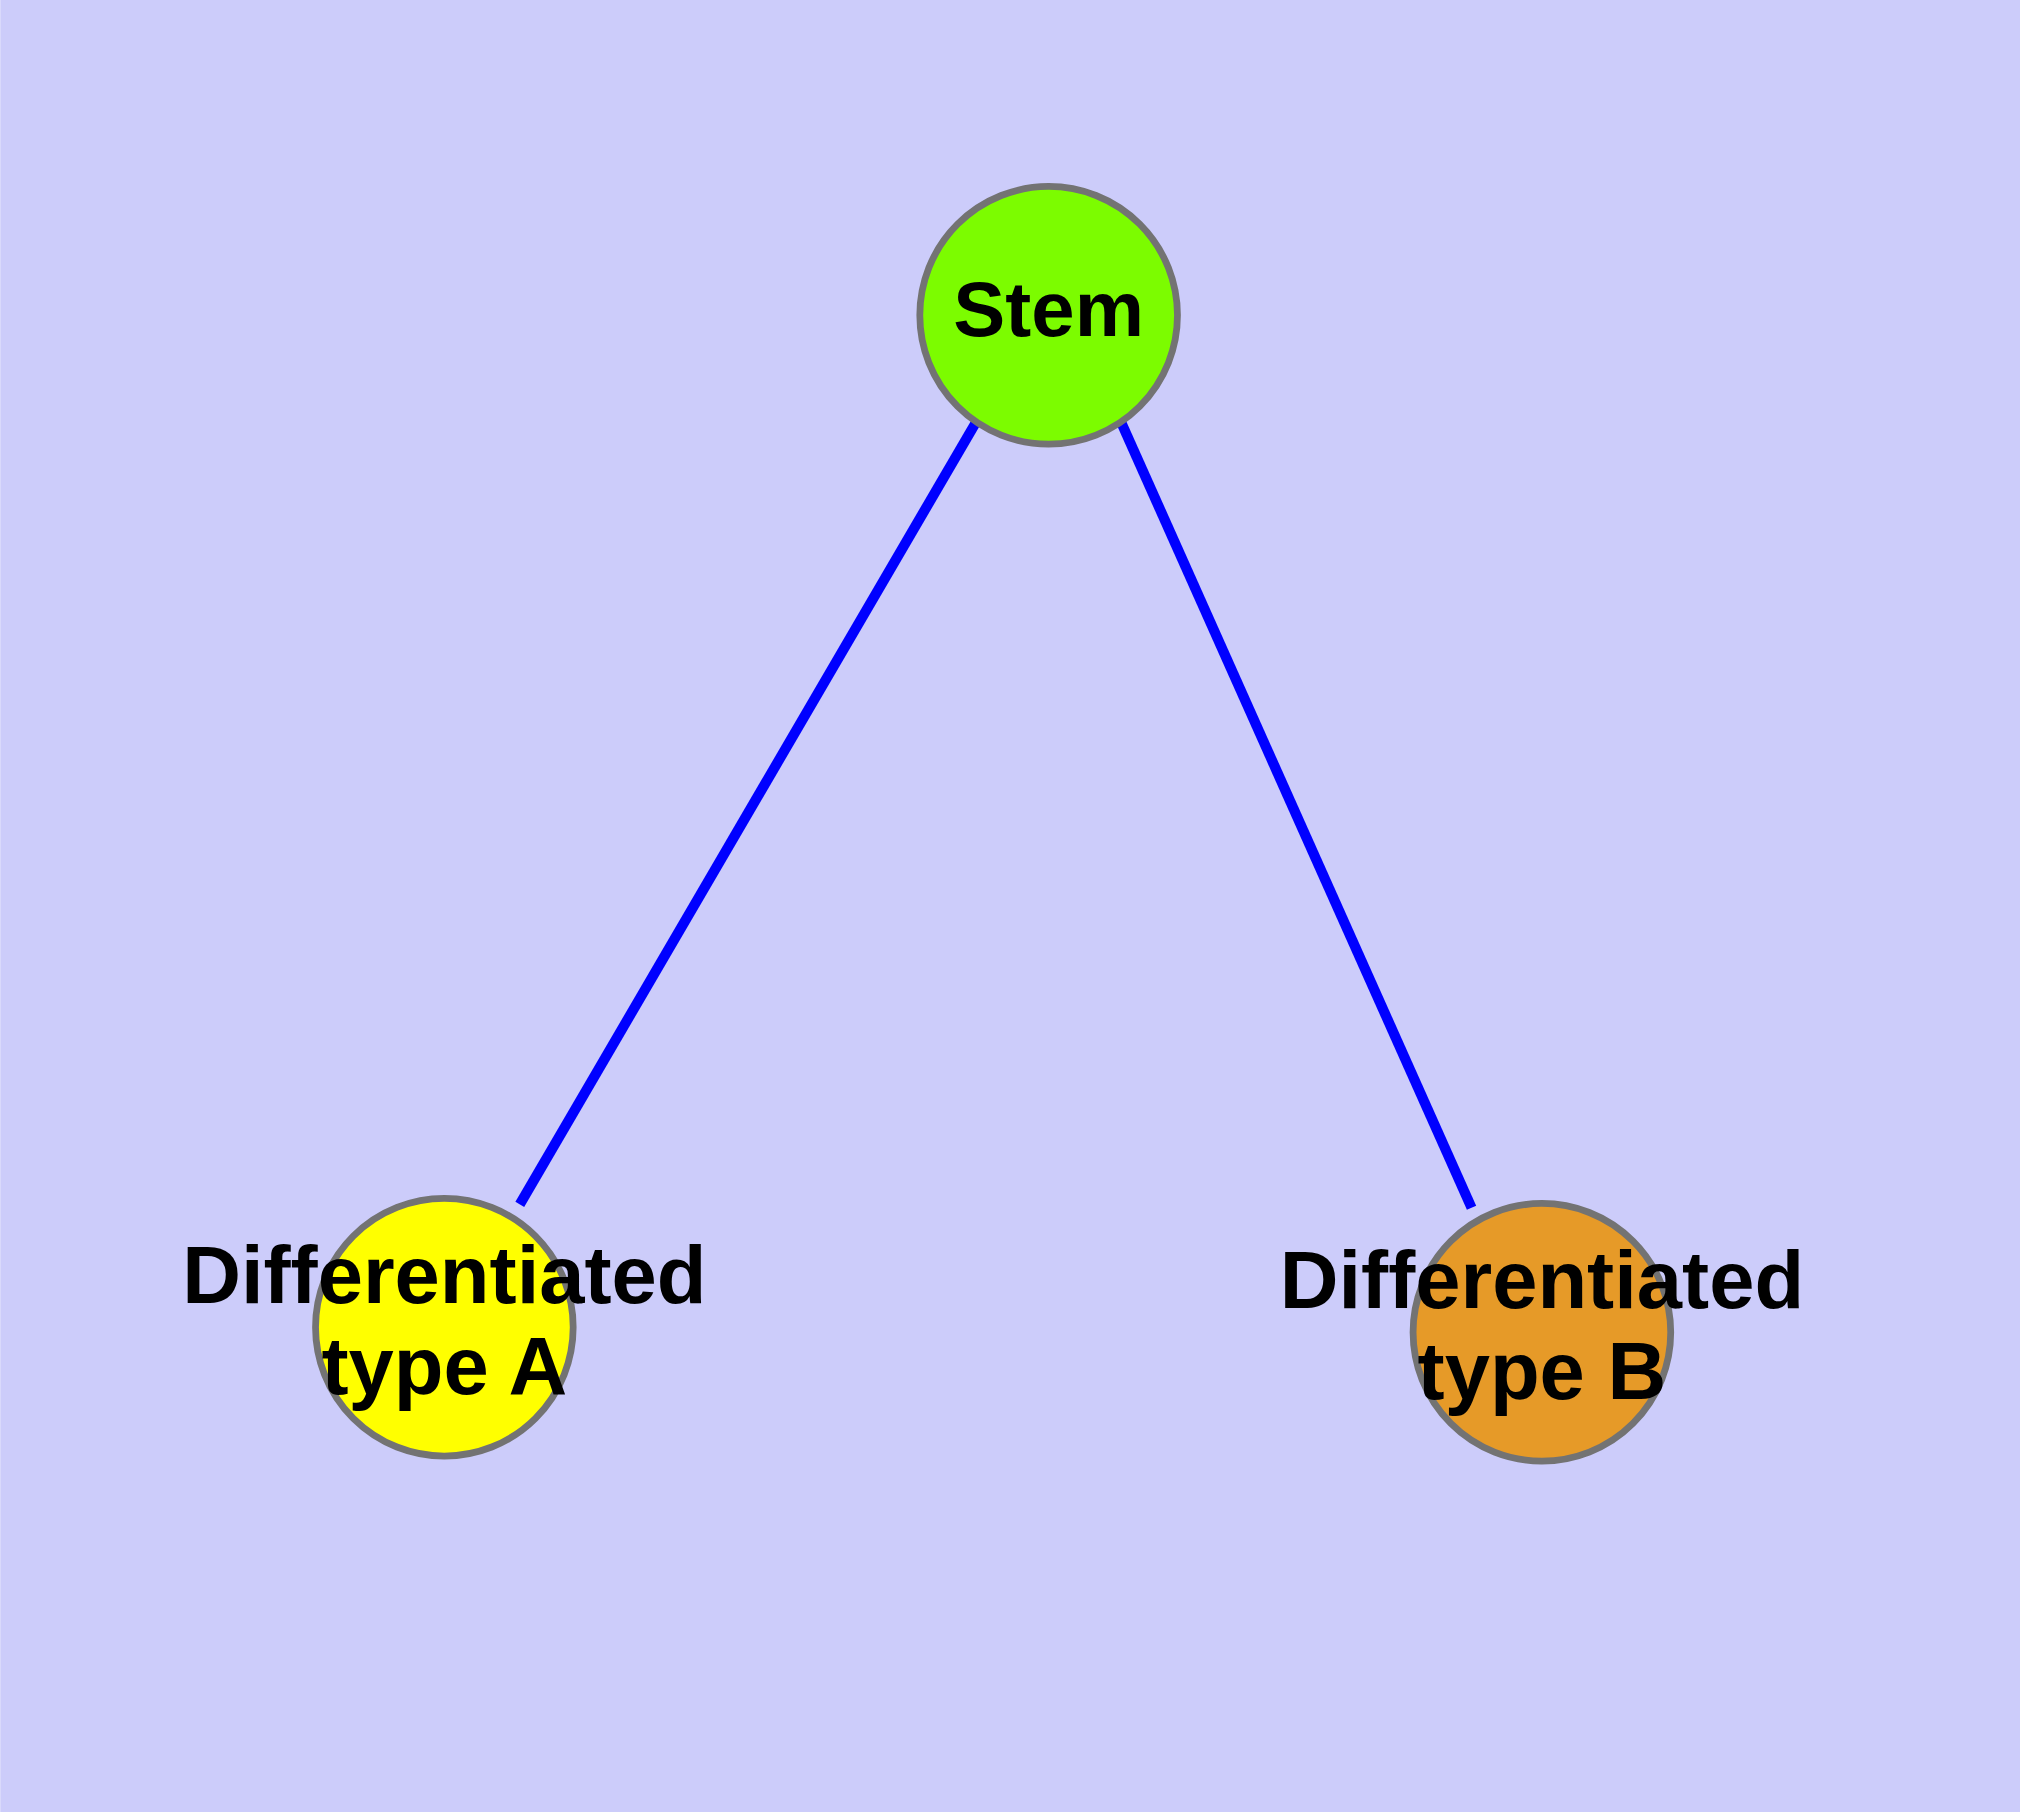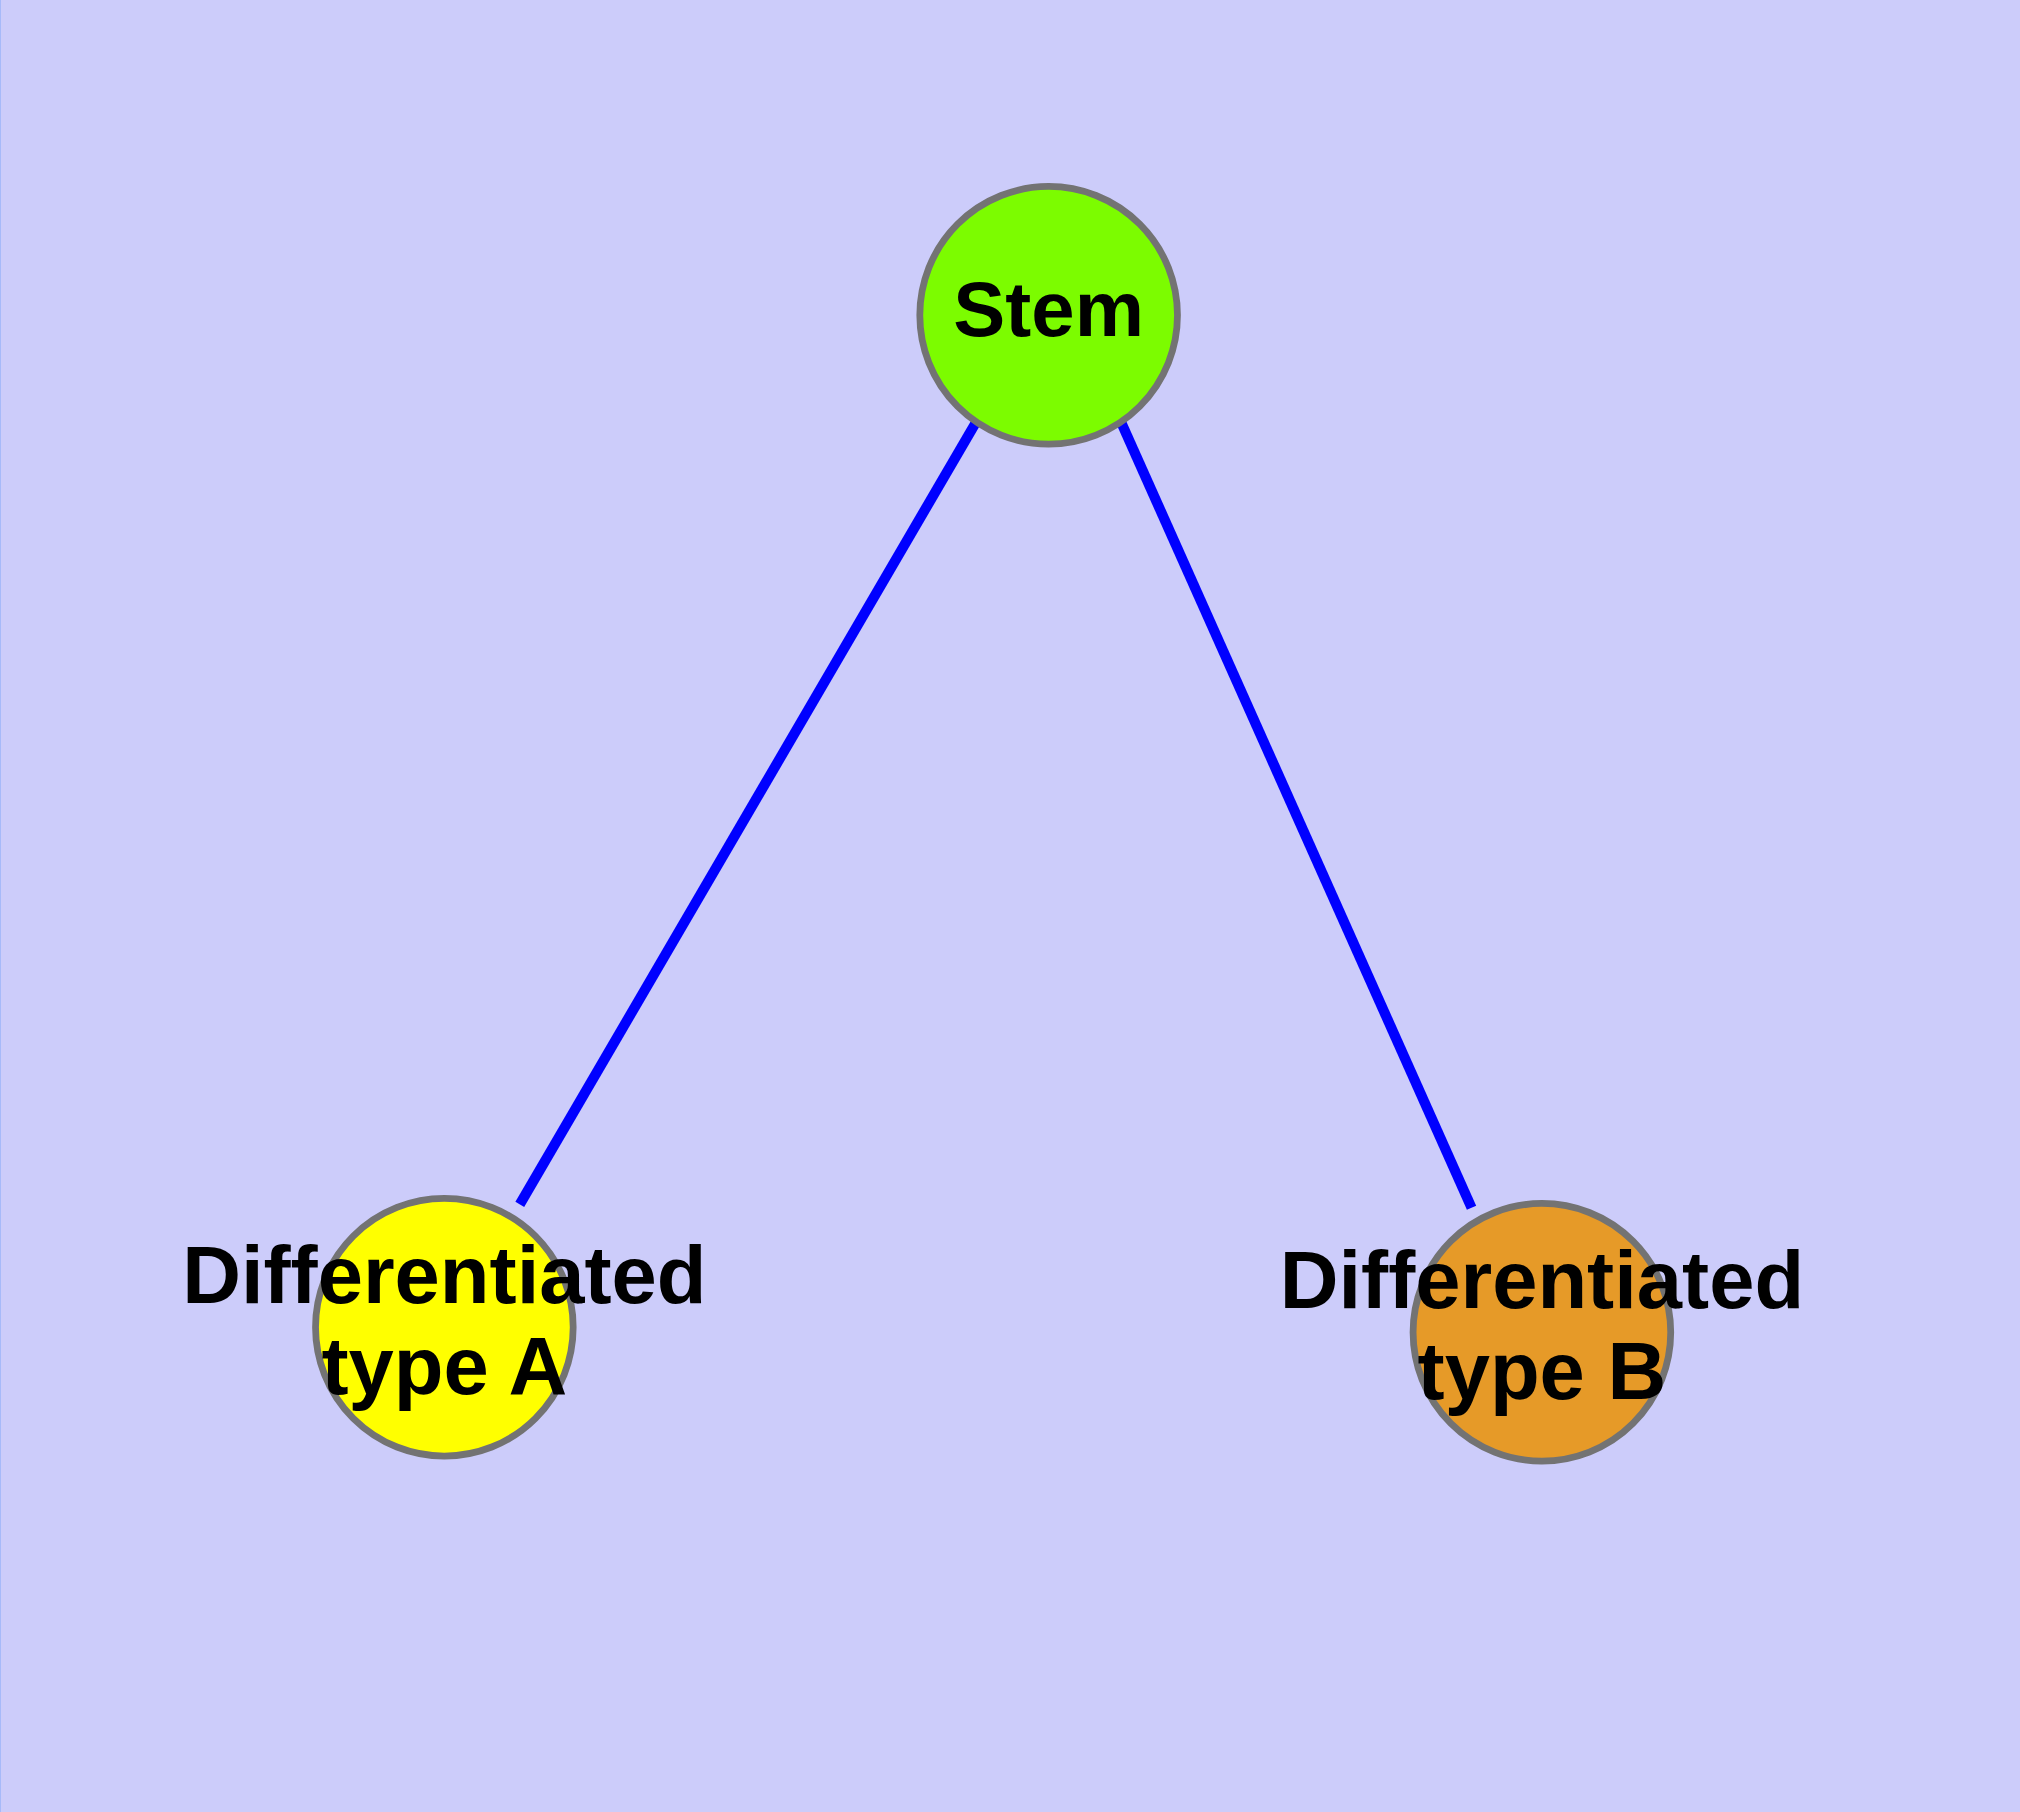--- a/index.html
+++ b/index.html
@@ -41,21 +41,21 @@
     text-anchor: middle;
     dominant-baseline: middle;
     white-space: pre;
   }
   .node-label-root { font-size: 92px; }
   .node-label-leaf { font-size: 96px; }
 </style>
 </head>
 <body>
 
-<div id="stage" style="width: 1936px; height: 1812px; background: #3b82f6;">
+<div id="stage" style="width: 1936px; height: 1812px; background: #ffffff;">
   <svg id="graph-svg" viewBox="0 0 2384 2138" xmlns="http://www.w3.org/2000/svg" style="width: 2021px; height: 1812px;">
 
     <rect x="0" y="0" width="2384" height="2138" fill="#ccccfa"></rect>
 
     <g>
       <line class="edge-line" x1="1152" y1="497" x2="613" y2="1421" stroke="#0000ff" stroke-width="12"></line>
       <line class="edge-line" x1="1322" y1="497" x2="1736" y2="1425" stroke="#0000ff" stroke-width="12"></line>
     </g>
 
     <g>

